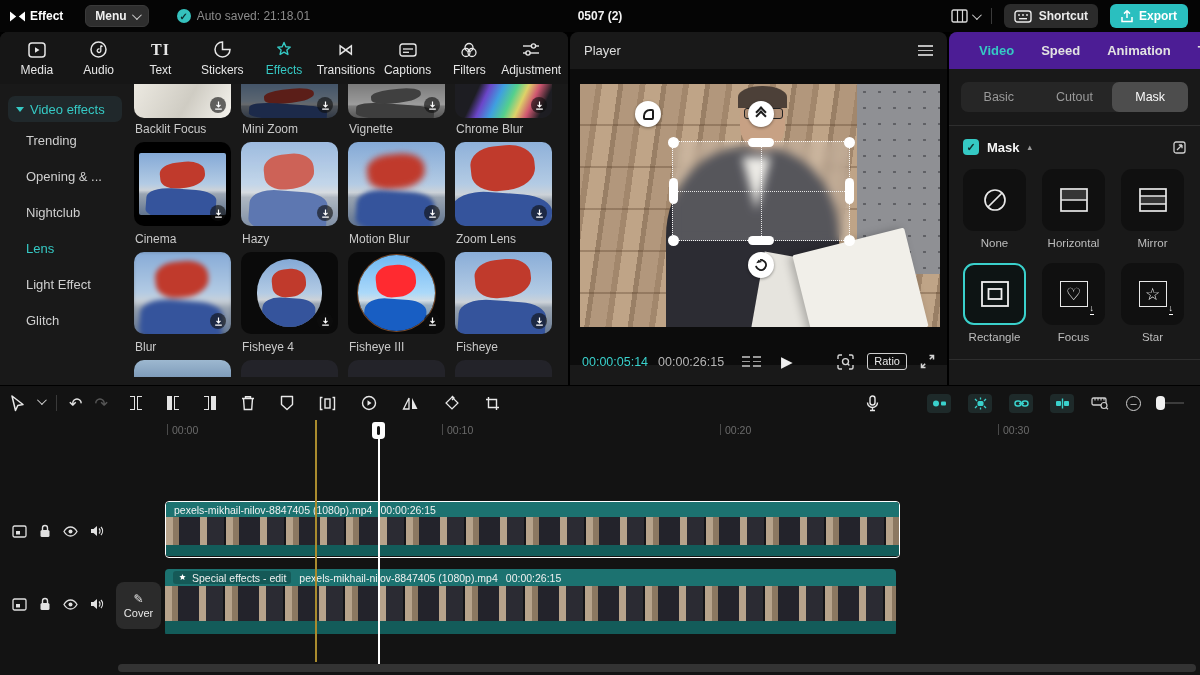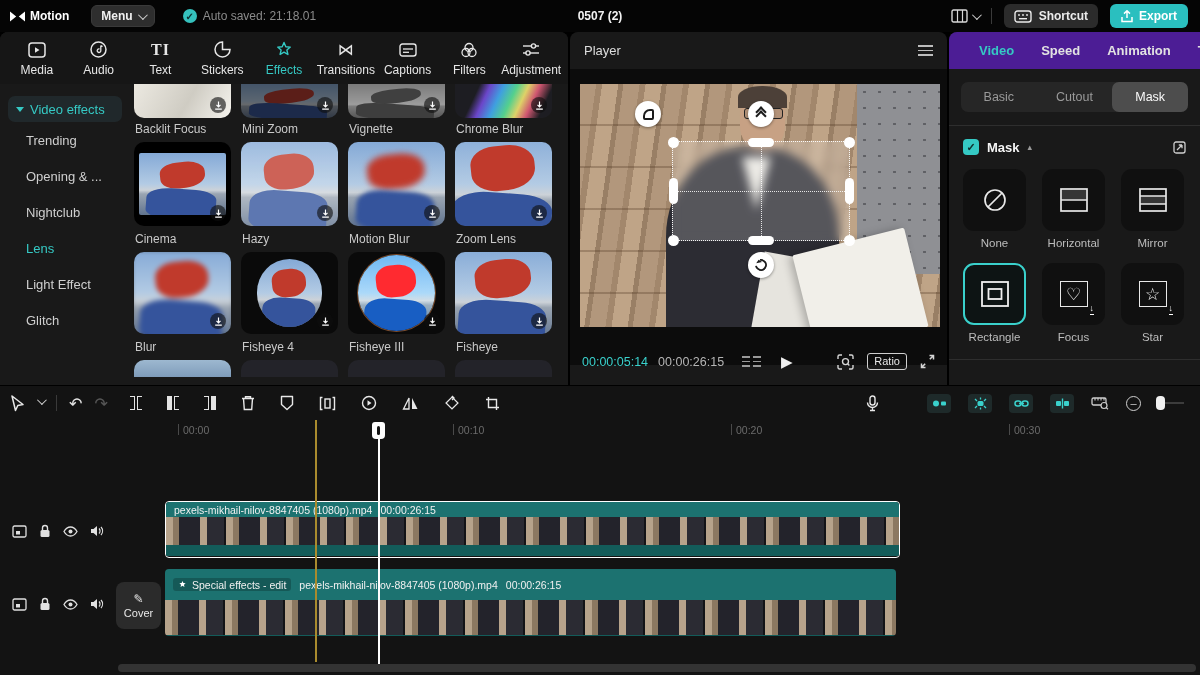--- a/index.html
+++ b/index.html
@@ -145,32 +145,32 @@
   .brkt i { width:5px; height:14px; border:1.8px solid #e3e3e3; }
   .brkt i.l { border-right:none; }
   .brkt i.r { border-left:none; }
   .brkt i.fill { background:#e3e3e3; }
   .tl-right { margin-left:auto; display:flex; align-items:center; gap:17px; padding-right:16px; }
   .tg { width:24px; height:19px; border-radius:4px; background:#1e2a2a; display:flex; align-items:center; justify-content:center; cursor:pointer; }
   .zoom-out { width:15px; height:15px; border:1.6px solid #cfcfcf; border-radius:50%; color:#cfcfcf; display:flex; align-items:center; justify-content:center; font-size:11px; line-height:1; cursor:pointer; }
   .zslider { width:26px; height:2px; background:#3c3c3c; position:relative; cursor:pointer; }
   .zknob { position:absolute; left:-2px; top:-6px; width:9px; height:14px; background:#f0f0f0; border-radius:4px; }
 
-  .ruler { position:absolute; left:12px; top:34px; width:1176px; height:23px; }
+  .ruler { position:absolute; left:1px; top:34px; width:1176px; height:23px; }
   .rmark { position:absolute; top:4px; display:flex; gap:4px; color:#6b6b6b; font-size:10.5px; }
   .rmark .tick { width:1px; height:11px; background:#4a4a4a; }
 
   .trackhead { position:absolute; left:0; width:110px; display:flex; align-items:center; gap:12px; padding-left:12px; }
   .cover-btn { position:absolute; left:116px; top:196px; width:45px; height:47px; background:#2b2b2b; border-radius:8px; display:flex; flex-direction:column; align-items:center; justify-content:center; color:#e8e8e8; font-size:11px; cursor:pointer; gap:1px; }
   .clip { position:absolute; border-radius:4px; overflow:hidden; cursor:pointer; }
   .clip1 { left:165px; top:115px; width:735px; height:57px; border:1.6px solid #fff; }
   .clip2 { left:165px; top:183px; width:731px; height:67px; }
   .clip-head { background:#1c7270; display:flex; align-items:center; gap:8px; padding:0 8px; color:#f0f0f0; font-size:10.5px; white-space:nowrap; overflow:hidden; }
   .clip1 .clip-head { height:15px; }
-  .clip2 .clip-head { height:31px; }
+  .clip2 .clip-head { height:17px; }
   .fx-chip { display:flex; align-items:center; gap:5px; background:rgba(0,0,0,.22); border-radius:3px; padding:0 5px; height:13px; }
   .strip { background:
       repeating-linear-gradient(90deg, rgba(0,0,0,0) 0 58px, rgba(0,0,0,.55) 58px 60px),
       repeating-linear-gradient(90deg,#b7a38b 0 7px,#8c7861 7px 13px,#23232b 13px 34px,#b7a38b 34px 41px,#2b2b33 41px 60px); }
   .clip1 .strip { height:28px; }
   .clip2 .strip { height:35px; }
   .clip-band { background:#135c5a; }
   .clip1 .clip-band { height:11px; }
   .clip2 .clip-band { height:13px; }
 
@@ -187,21 +187,21 @@
 
 <div class="app">
 
   <div class="topbar">
     <div class="logo-group">
       <span class="logo-mark">
         <svg width="15" height="13" viewBox="0 0 15 13">
             <path d="M0 1.5 L6.2 6.5 L0 11.5 Z M15 1.5 L8.8 6.5 L15 11.5 Z" fill="#fff"></path>
           </svg>
       </span>
-      <span class="app-name">Motion</span>
+      <span class="app-name">Effect</span>
     </div>
     <div class="menu-btn">
       <span>Menu</span>
       <span class="chev"></span>
     </div>
     <div class="autosave">
       <span class="check-dot">✓</span>
       <span>Auto saved: 21:18.01</span>
     </div>
     <div class="proj-title">0507 (2)</div>

